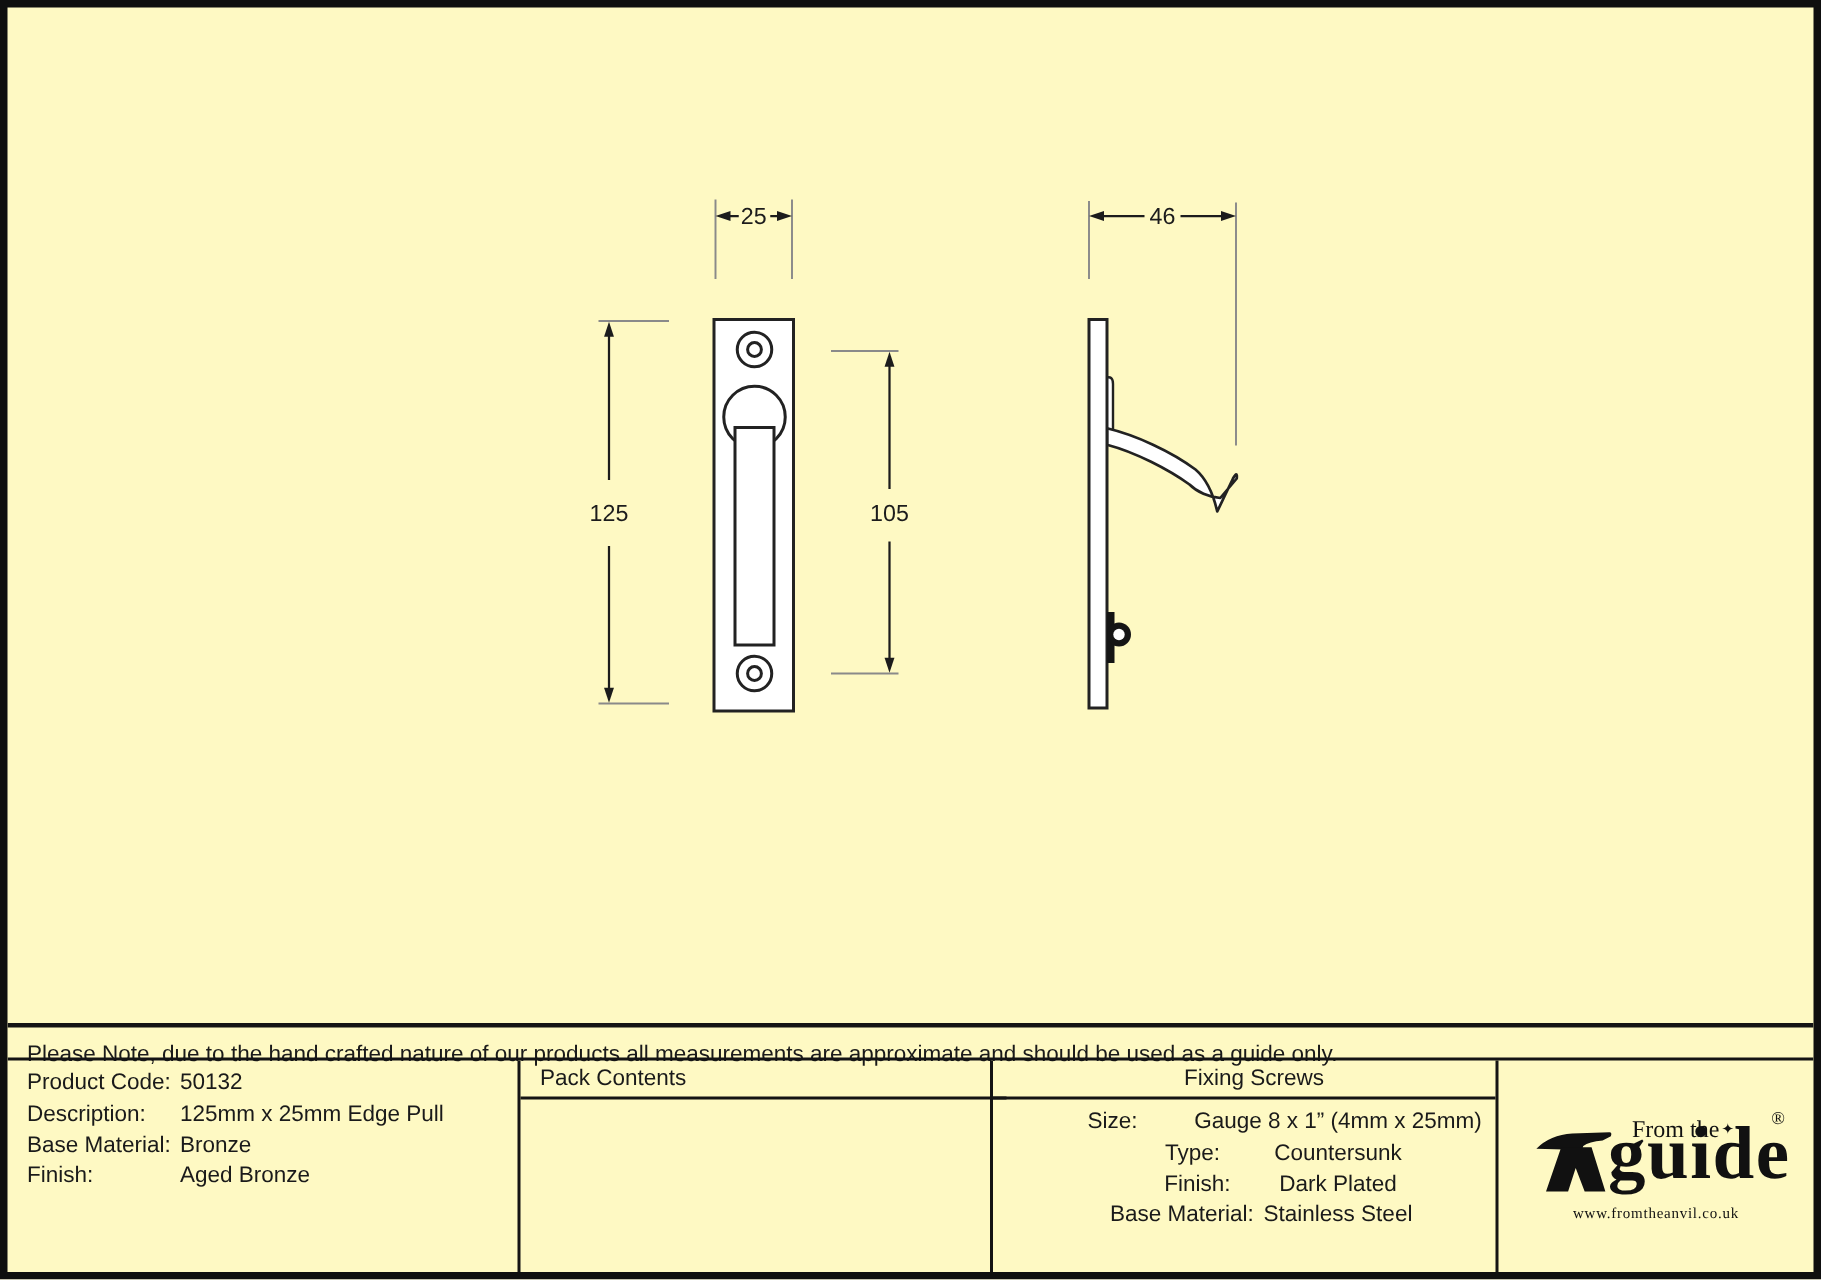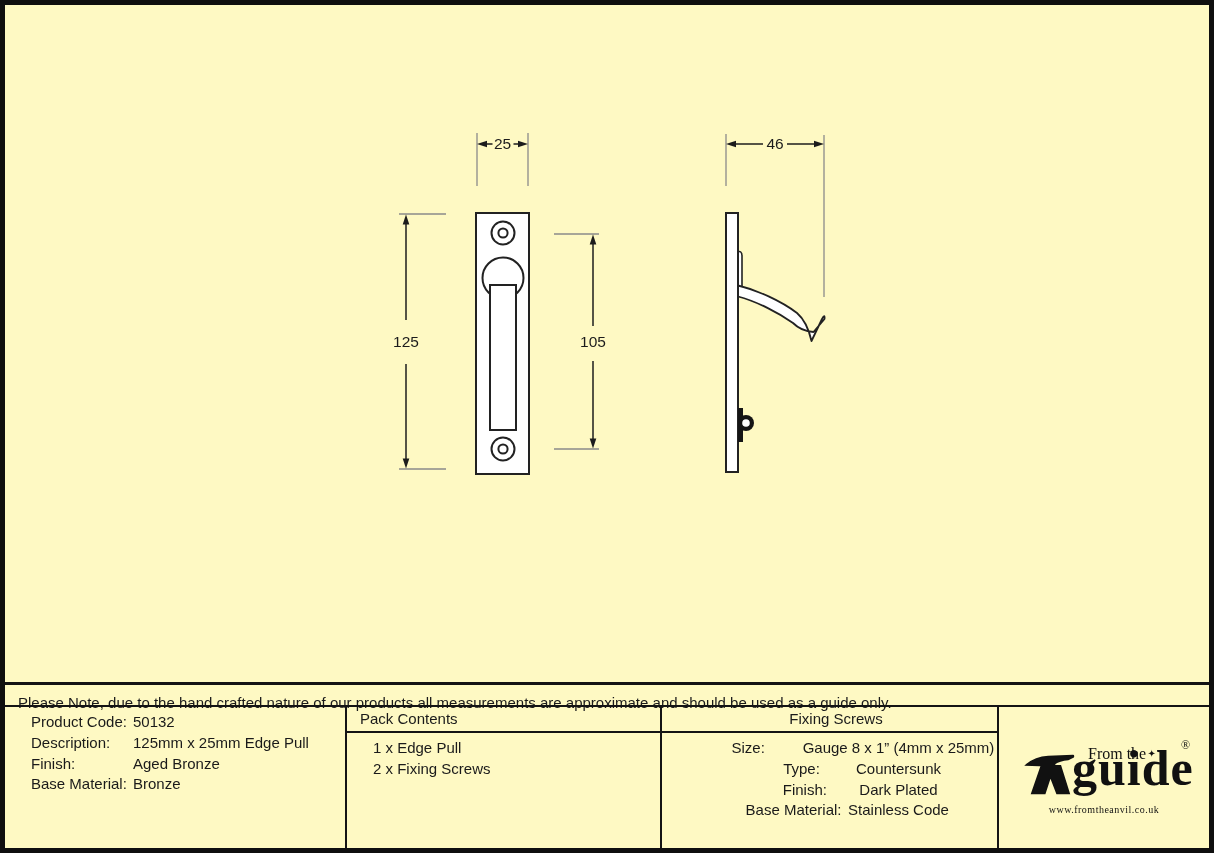--- a/index.html
+++ b/index.html
@@ -48,21 +48,20 @@
   .col4{left:992px;right:0;border-left:2px solid #141414;}
   .cell-header{
     height:24px;line-height:24px;
     border-bottom:2px solid #141414;
     padding-left:13px;
     white-space:nowrap;
   }
   .cell-body{
     padding:5px 0 0 13px;
     line-height:20.8px;
-    margin-left:13px;
   }
   .col3 .cell-body{padding-left:16px;}
   .kv-row{white-space:nowrap;}
   .k{display:inline-block;}
   .col1 .k{width:102px;}
   .col3 .k{width:109px;}
   
   .logo{
     position:relative;
     width:152px;
@@ -182,50 +181,46 @@
 
     <div class="col col1">
       <div class="cell-body">
         <div class="kv-row">
           <span class="k">Product Code:</span><span class="v">50132</span>
         </div>
         <div class="kv-row">
           <span class="k">Description:</span><span class="v">125mm x 25mm Edge Pull</span>
         </div>
         <div class="kv-row">
+          <span class="k">Base Material:</span><span class="v">Bronze</span>
+        </div>
+        <div class="kv-row">
           <span class="k">Finish:</span><span class="v">Aged Bronze</span>
-        </div>
-        <div class="kv-row">
-          <span class="k">Base Material:</span><span class="v">Bronze</span>
         </div>
       </div>
     </div>
 
     <div class="col col2">
       <div class="cell-header">Pack Contents</div>
-      <div class="cell-body">
-        <div class="kv-row">1 x Edge Pull</div>
-        <div class="kv-row">2 x Fixing Screws</div>
-      </div>
     </div>
 
     <div class="col col3">
       <div class="cell-header">Fixing Screws</div>
       <div class="cell-body">
         <div class="kv-row">
           <span class="k">Size:</span><span class="v">Gauge 8 x 1” (4mm x 25mm)</span>
         </div>
         <div class="kv-row">
           <span class="k">Type:</span><span class="v">Countersunk</span>
         </div>
         <div class="kv-row">
           <span class="k">Finish:</span><span class="v">Dark Plated</span>
         </div>
         <div class="kv-row">
-          <span class="k">Base Material:</span><span class="v">Stainless Code</span>
+          <span class="k">Base Material:</span><span class="v">Stainless Steel</span>
         </div>
       </div>
     </div>
 
     <div class="col col4">
       <div class="logo">
         <svg class="anvil-svg" viewBox="0 0 60 50" xmlns="http://www.w3.org/2000/svg">
           <path d="M2,15 Q12,5 28,4 L55,3 Q57,3 56,6 L50,9 Q40,10 36,13 L35,16 Z" fill="#111"></path>
           <polygon points="20,14 42,14 52,46 37,46 30.5,29 25,46 9,46" fill="#111"></polygon>
         </svg>

